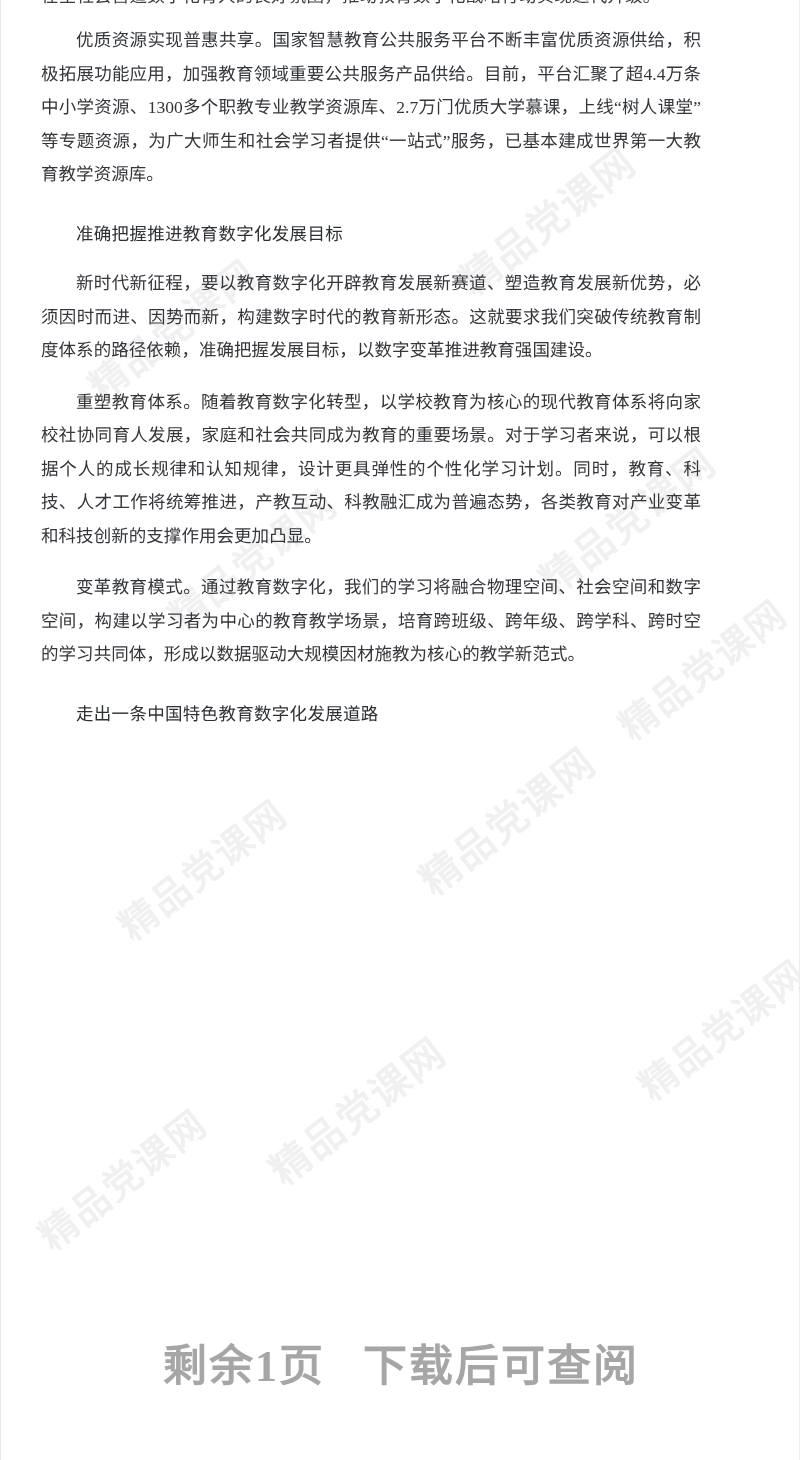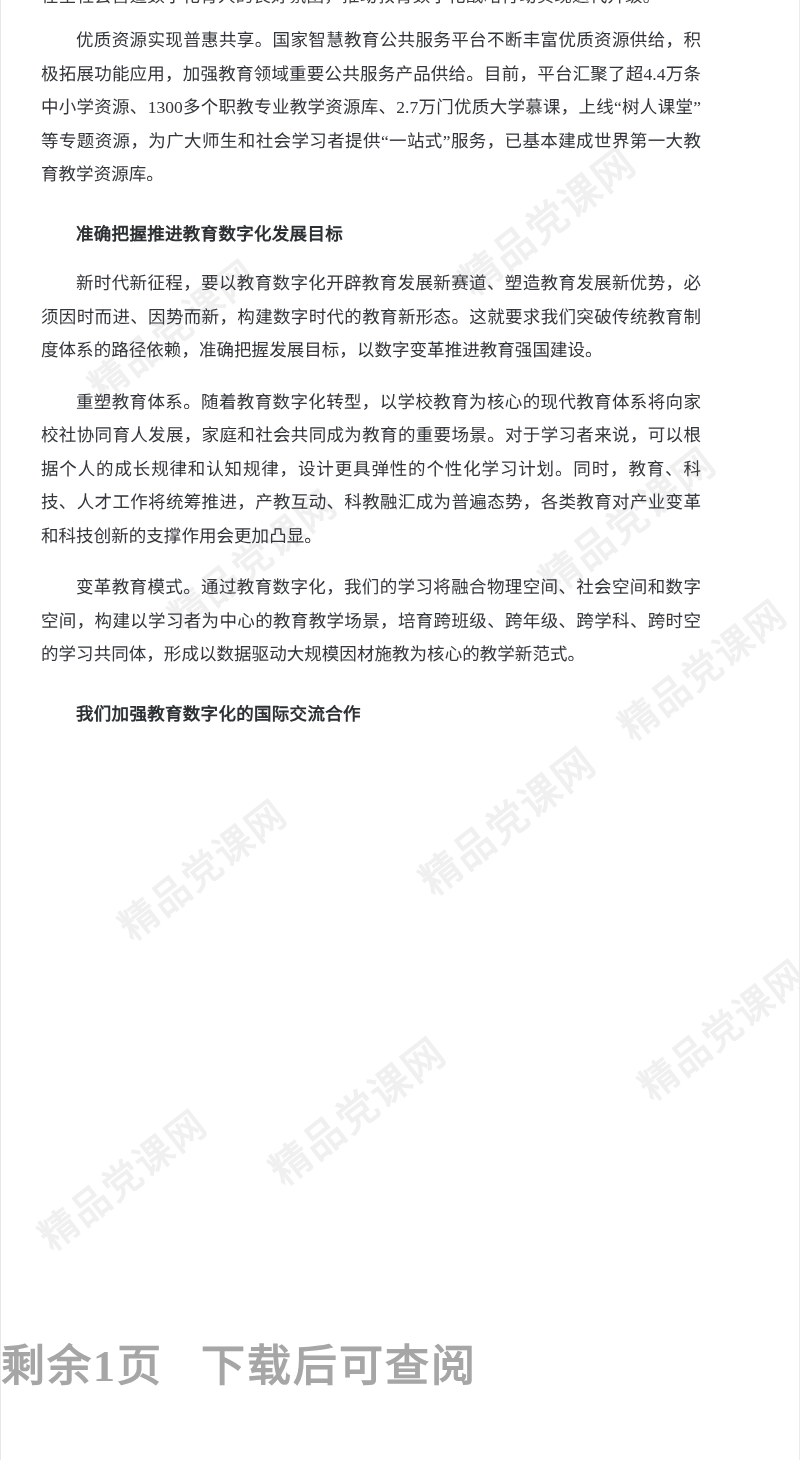--- a/index.html
+++ b/index.html
@@ -87,31 +87,31 @@
     word-break: break-all;
   }
 
   h2.section-heading {
     margin: 0;
     padding-top: 20px;
     padding-bottom: 4px;
     padding-left: 2em;
     font-size: 17.5px;
     line-height: 33.5px;
-    font-weight: 700;
+    font-weight: 400;
     color: #2e3134;
     letter-spacing: 0.3px;
   }
 
   .footer-note {
     position: absolute;
     left: 0;
     top: 1330px;
     width: 800px;
-    text-align: left;
+    text-align: center;
     z-index: 3;
   }
   .footer-note .footer-text {
     display: inline-block;
     font-family: "Liberation Serif", "DejaVu Serif", serif;
     font-size: 44px;
     font-weight: 700;
     color: #a6a6a6;
     letter-spacing: 2px;
   }
@@ -145,21 +145,21 @@
     </div>
 
     <p class="para">优质资源实现普惠共享。国家智慧教育公共服务平台不断丰富优质资源供给，积极拓展功能应用，加强教育领域重要公共服务产品供给。目前，平台汇聚了超4.4万条中小学资源、1300多个职教专业教学资源库、2.7万门优质大学慕课，上线“树人课堂”等专题资源，为广大师生和社会学习者提供“一站式”服务，已基本建成世界第一大教育教学资源库。</p>
 
     <h2 class="section-heading">准确把握推进教育数字化发展目标</h2>
 
     <p class="para">新时代新征程，要以教育数字化开辟教育发展新赛道、塑造教育发展新优势，必须因时而进、因势而新，构建数字时代的教育新形态。这就要求我们突破传统教育制度体系的路径依赖，准确把握发展目标，以数字变革推进教育强国建设。</p>
     <p class="para">重塑教育体系。随着教育数字化转型，以学校教育为核心的现代教育体系将向家校社协同育人发展，家庭和社会共同成为教育的重要场景。对于学习者来说，可以根据个人的成长规律和认知规律，设计更具弹性的个性化学习计划。同时，教育、科技、人才工作将统筹推进，产教互动、科教融汇成为普遍态势，各类教育对产业变革和科技创新的支撑作用会更加凸显。</p>
     <p class="para">变革教育模式。通过教育数字化，我们的学习将融合物理空间、社会空间和数字空间，构建以学习者为中心的教育教学场景，培育跨班级、跨年级、跨学科、跨时空的学习共同体，形成以数据驱动大规模因材施教为核心的教学新范式。</p>
 
-    <h2 class="section-heading">我们加强教育数字化的国际交流合作</h2>
+    <h2 class="section-heading">走出一条中国特色教育数字化发展道路</h2>
 
   </div>
 
   <div class="footer-note">
     <span class="footer-text">剩余1页</span>
     <span class="footer-gap"></span>
     <span class="footer-text">下载后可查阅</span>
   </div>
 
 </div>

